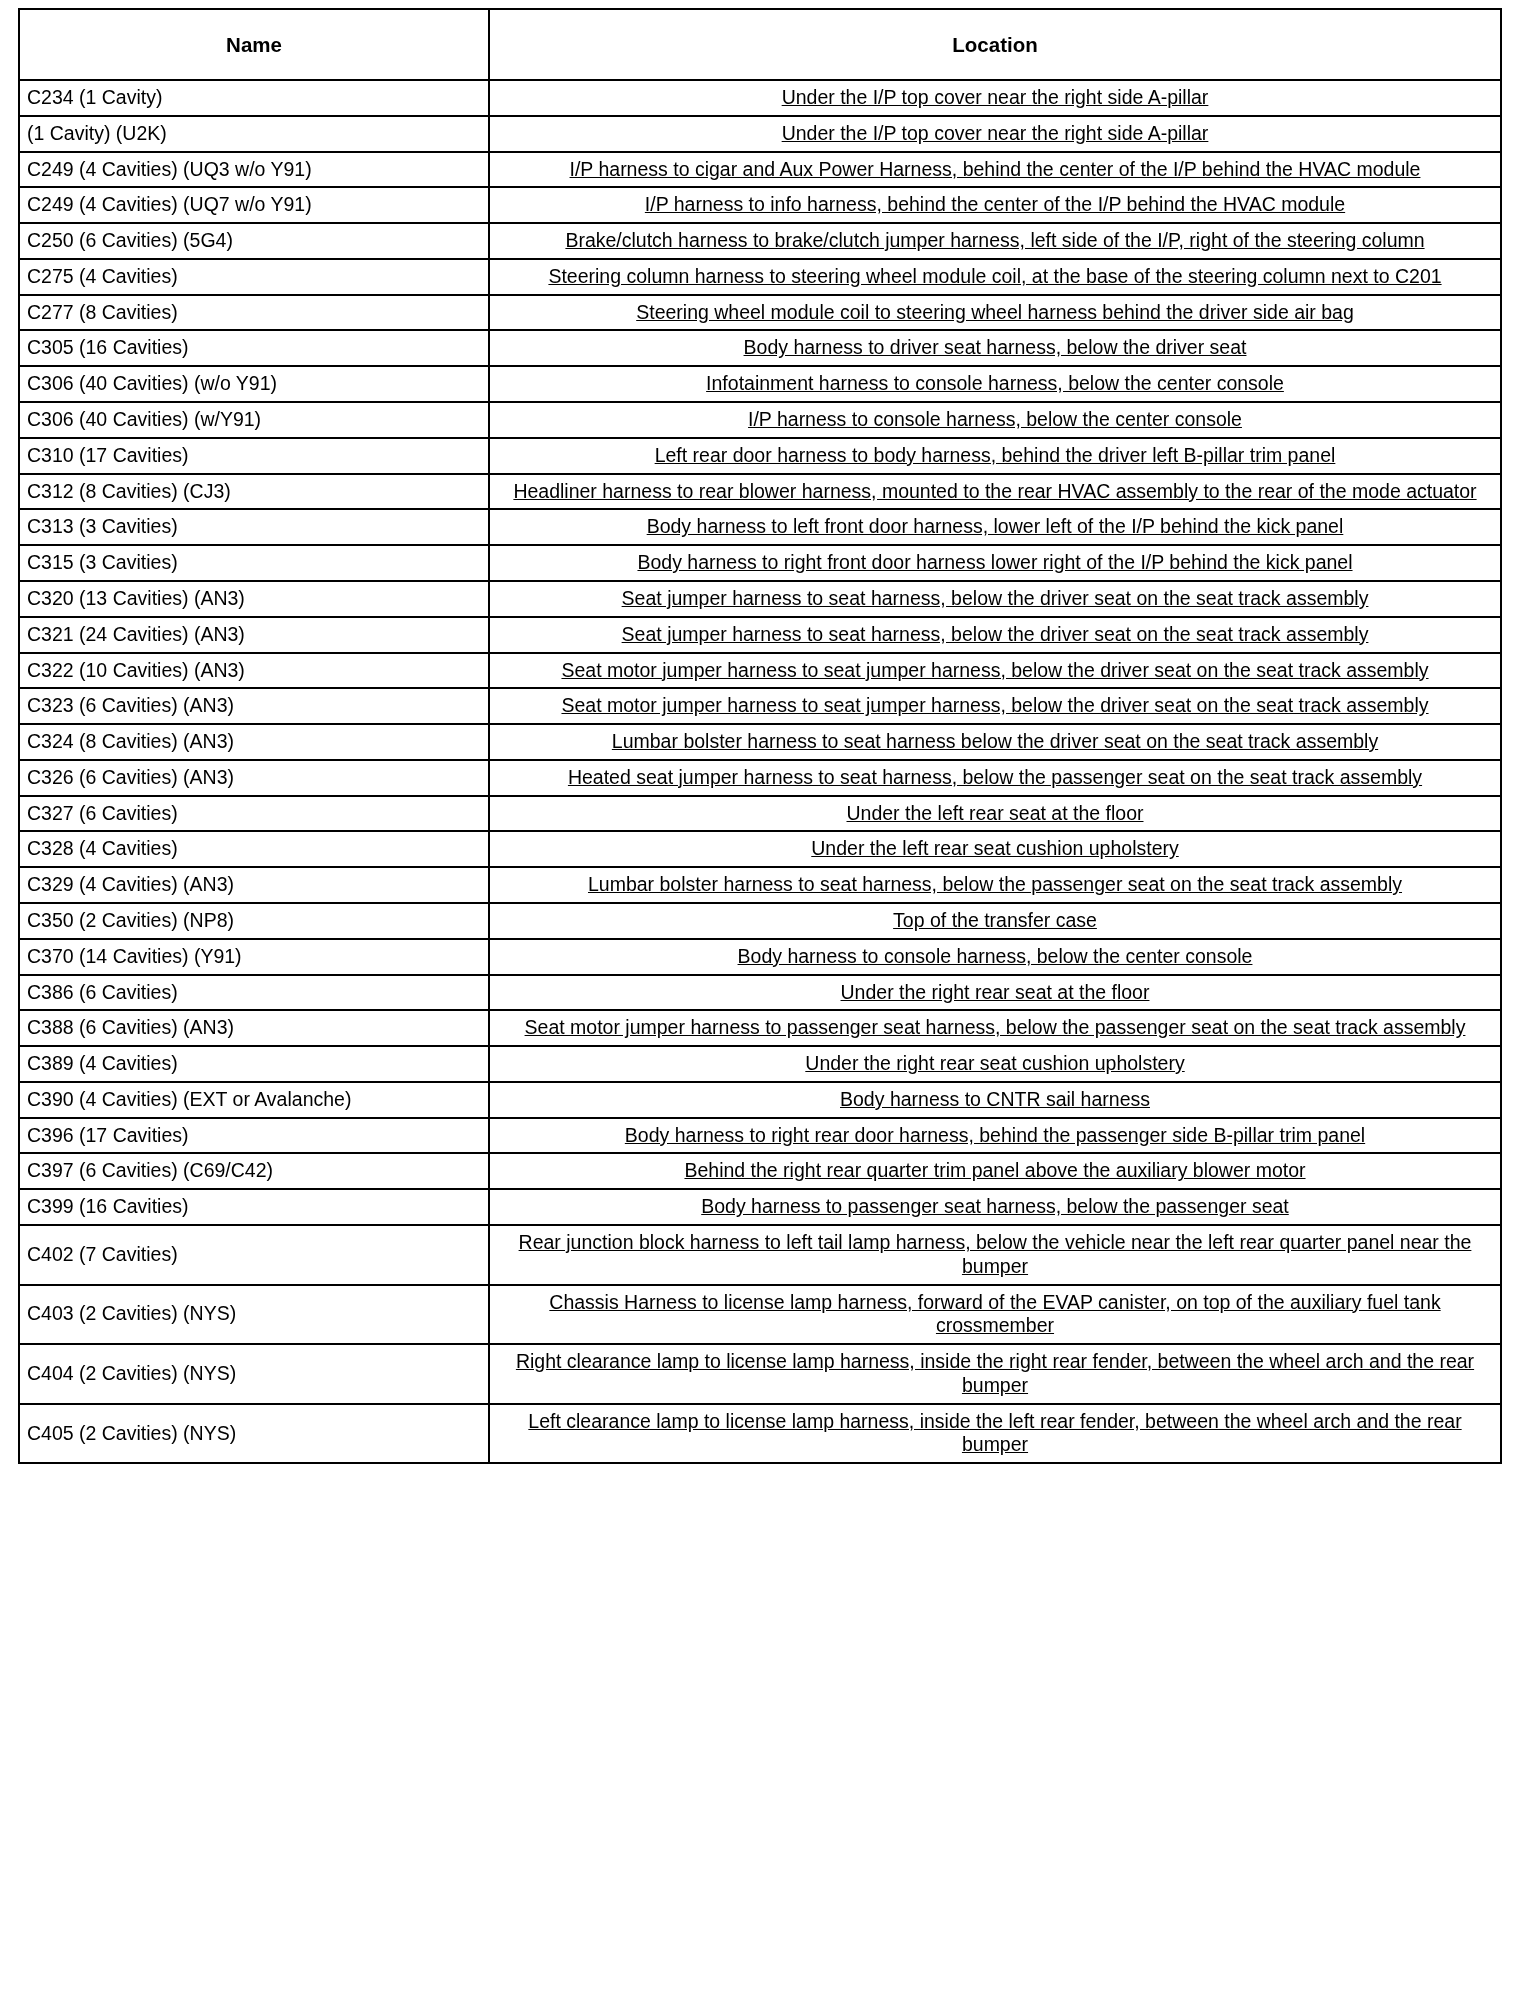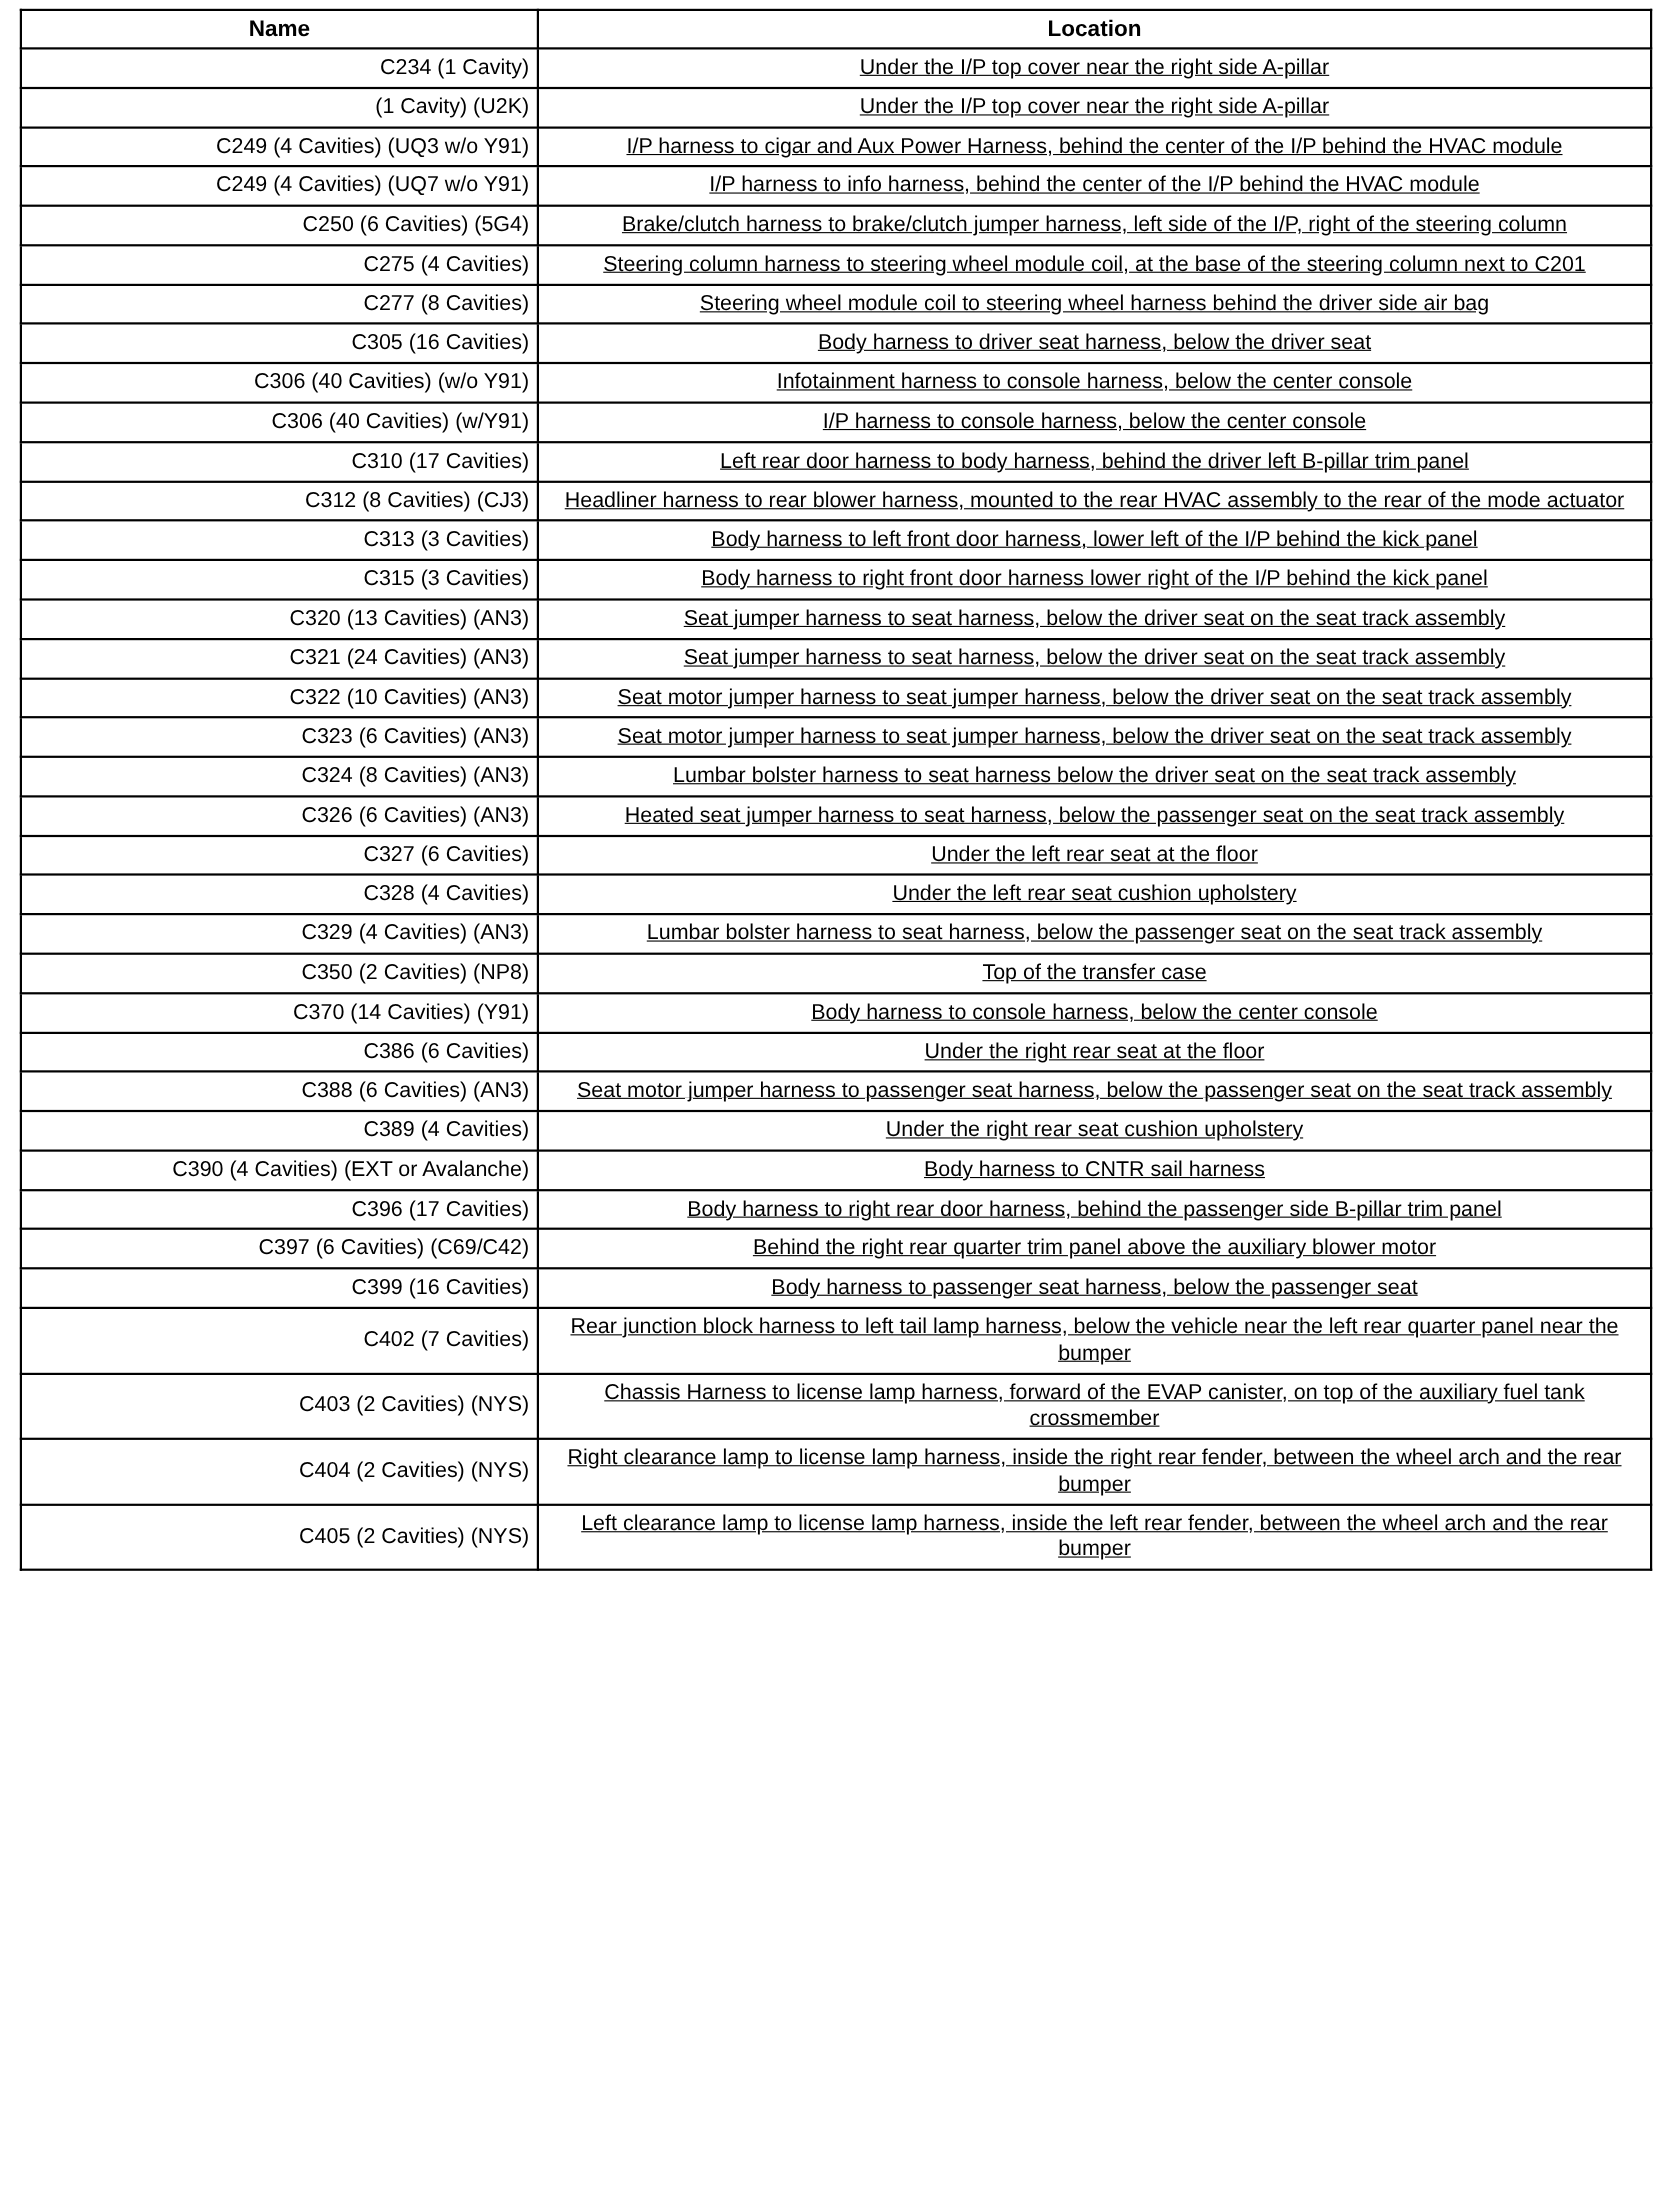--- a/index.html
+++ b/index.html
@@ -29,25 +29,25 @@
   table.conn-table td {
     border: 2px solid #000000;
     font-size: 19.5px;
     line-height: 1.22;
     padding: 5px 7px;
     vertical-align: middle;
   }
   table.conn-table th {
     font-weight: bold;
     text-align: center;
-    padding: 4px 7px;
+    padding: 22px 7px;
     font-size: 20.5px;
   }
   td.name-cell {
-    text-align: right;
+    text-align: left;
     margin-left: 28px;
   }
   td.loc-cell {
     text-align: center;
     padding-left: 10px;
     text-decoration: underline;
   }
 </style>
 </head>
 <body>

